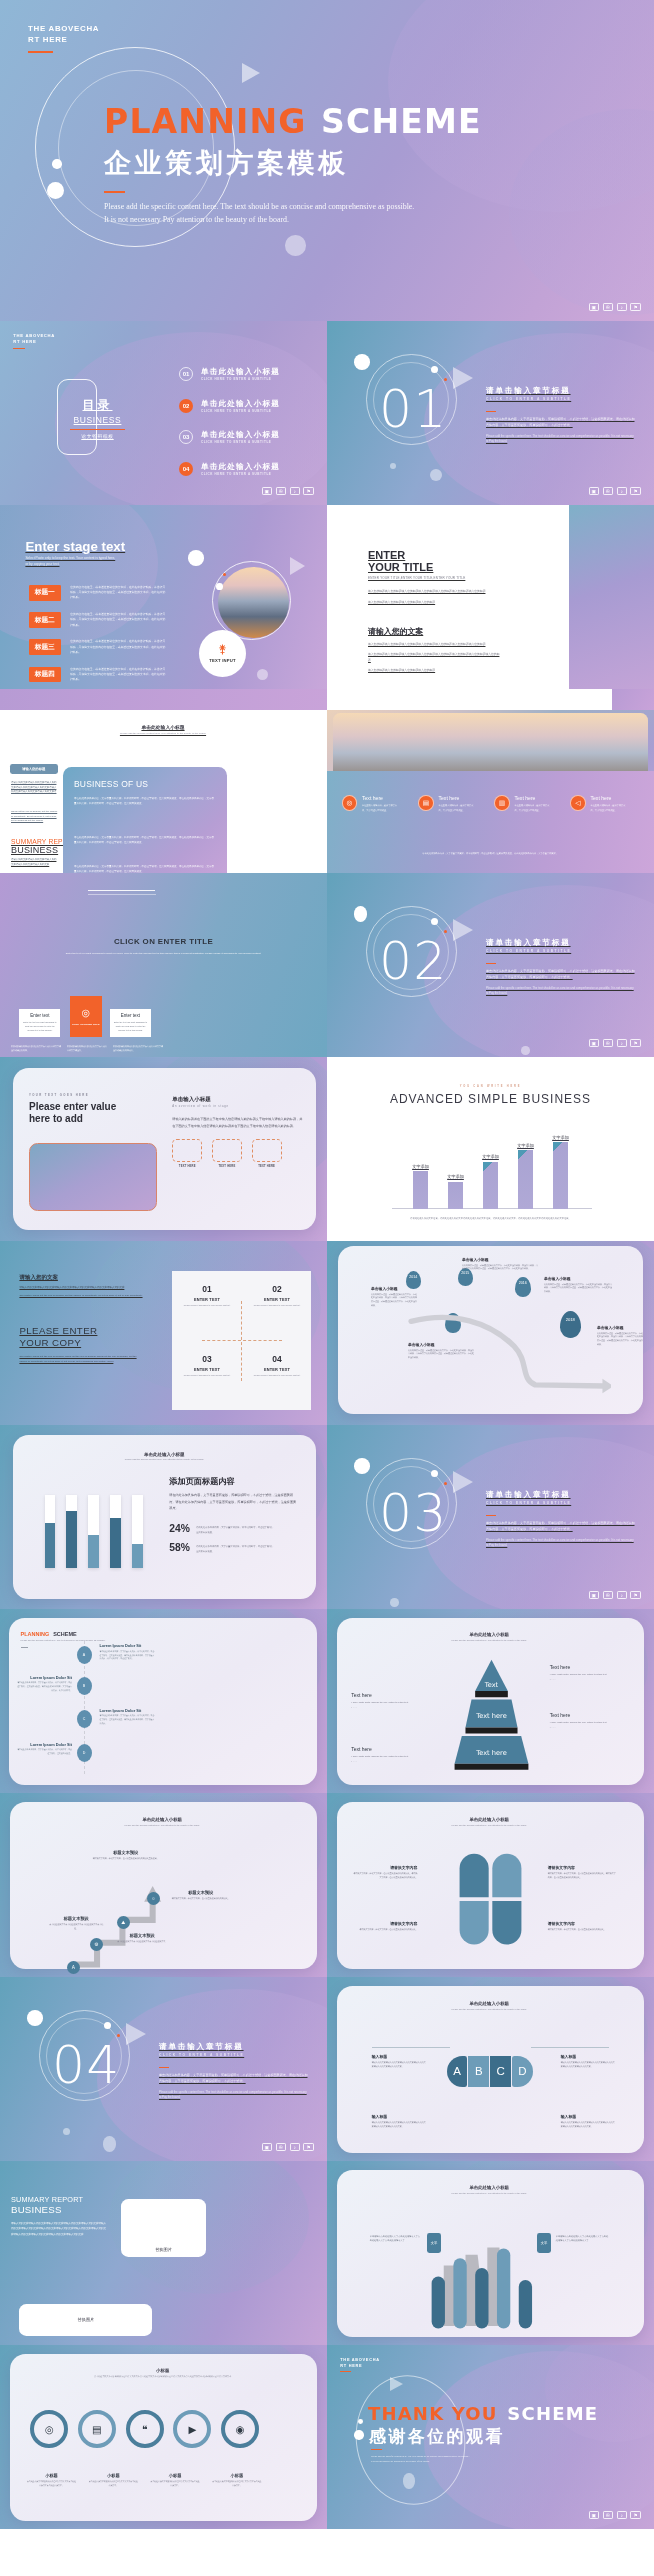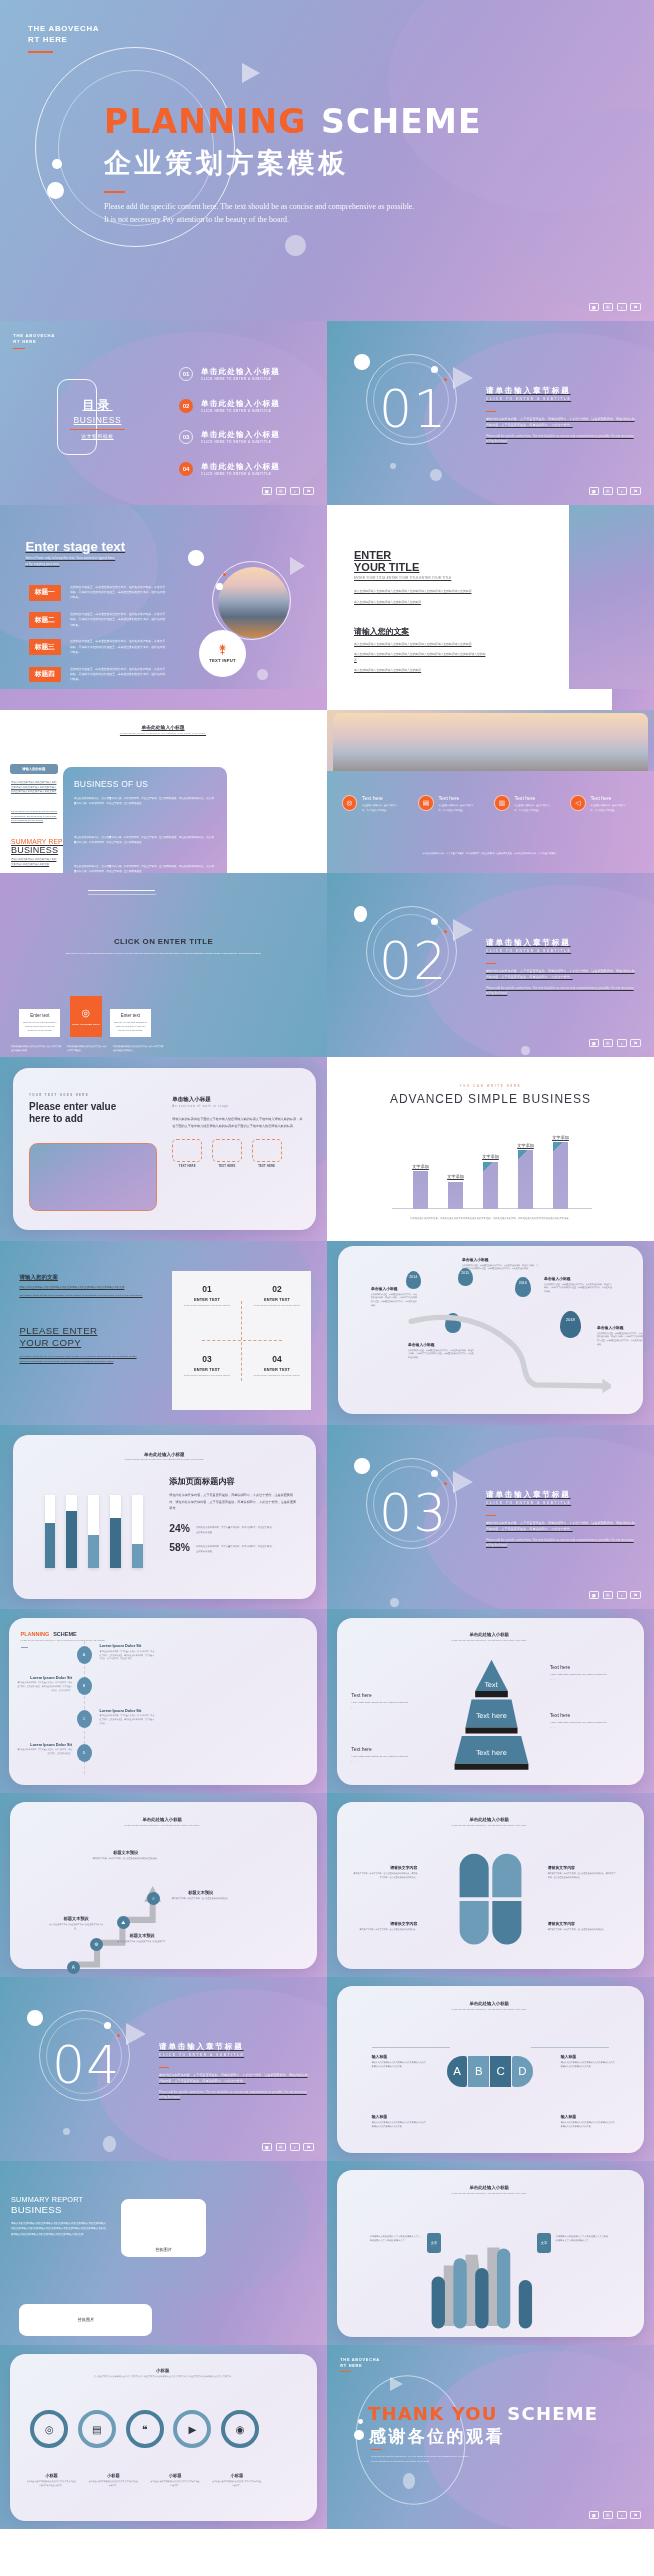--- a/index.html
+++ b/index.html
@@ -253,21 +253,21 @@
     <div class="tri" style="left:290px;top:52px;border-left:15.7px solid rgba(255,255,255,.5);border-top:9px solid transparent;border-bottom:9px solid transparent;"></div>
     <div style="position:absolute;left:199px;top:125px;width:47px;height:47px;border-radius:50%;background:#fff;
          display:flex;flex-direction:column;align-items:center;justify-content:center;">
       <div style="font-size:11.5px;color:#f2622a;line-height:1;">⚵</div>
       <div style="font-size:4.2px;font-weight:700;color:#333;margin-top:3px;letter-spacing:0.2px;">TEXT INPUT</div>
     </div>
   </div>
 
   <div class="slide bg-white">
     <div style="position:absolute;right:0;top:0;width:85px;height:184px;background:linear-gradient(160deg,#7fb0c8,#a79bd2 45%,#c4a4d7);"></div>
-    <div class="txt" style="left:27px;top:44px;width:133px;">
+    <div class="txt" style="left:41px;top:44px;width:133px;">
       <div style="font-size:11px;font-weight:700;color:#2f2f38;line-height:1.12;">
         <span>ENTER</span><br>
         <span>YOUR TITLE</span>
       </div>
       <div style="font-size:3px;color:#7a7a88;letter-spacing:0.2px;margin-top:2.4px;">ENTER YOUR TITLE,ENTER YOUR TITLE,ENTER YOUR TITLE</div>
       <div style="font-size:2.8px;color:#6b6b78;line-height:1.9;margin-top:8.5px;">输入您的标题输入您的标题输入您的标题输入您的标题输入您的标题输入您的标题输入您的标题</div>
       <div style="font-size:2.8px;color:#6b6b78;line-height:1.9;margin-top:6px;">输入您的标题输入您的标题输入您的标题输入您的标题</div>
       <div style="font-size:7.9px;font-weight:700;color:#2f2f38;margin-top:20.6px;">请输入您的文案</div>
       <div style="font-size:2.8px;color:#6b6b78;line-height:1.9;margin-top:5.5px;">输入您的标题输入您的标题输入您的标题输入您的标题输入您的标题输入您的标题输入您的标题</div>
       <div style="font-size:2.8px;color:#6b6b78;line-height:1.9;margin-top:4.8px;">输入您的标题输入您的标题输入您的标题输入您的标题输入您的标题输入您的标题输入您的标题输入您的标题</div>

